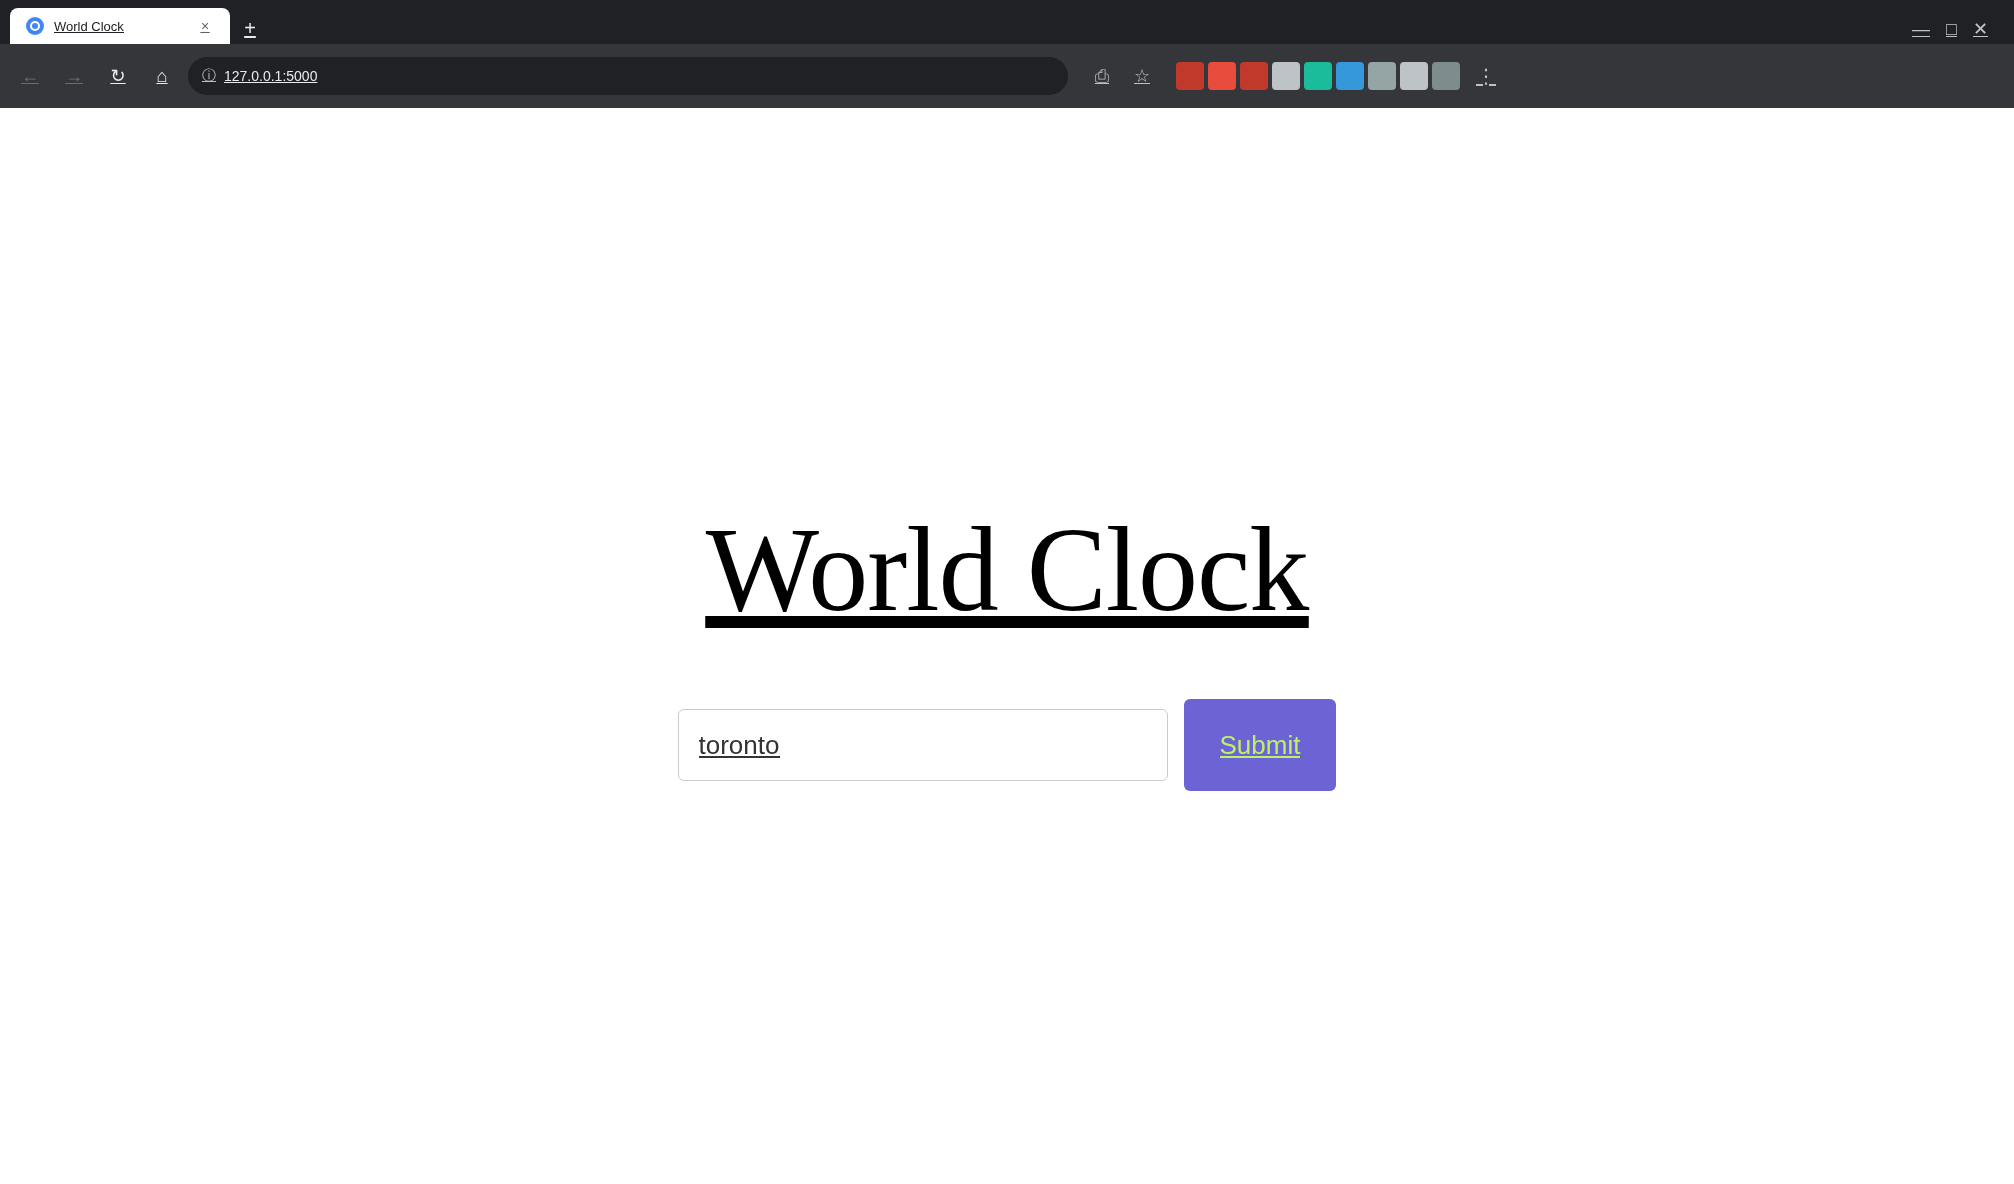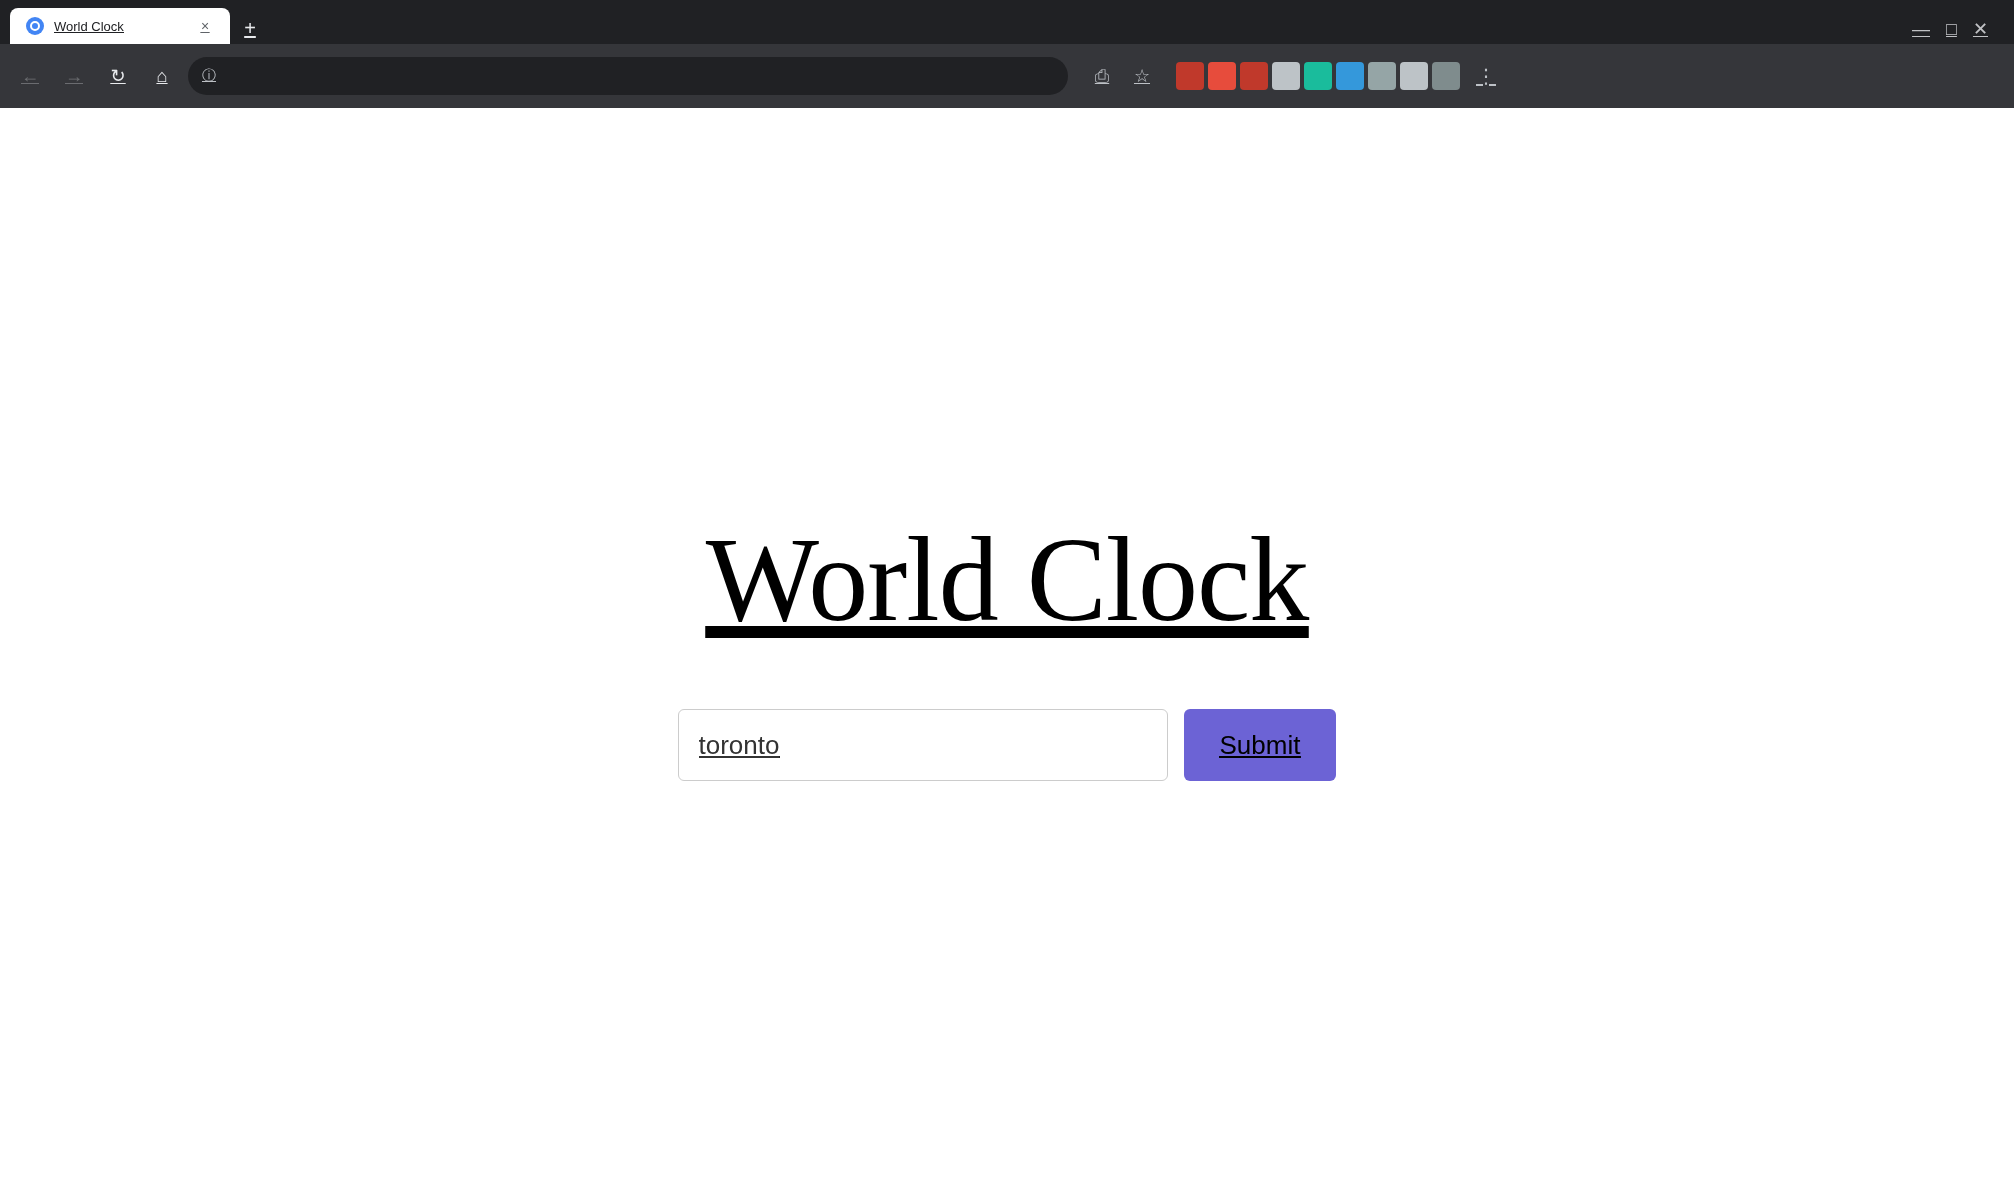--- a/index.html
+++ b/index.html
@@ -241,24 +241,24 @@
       border: 1.5px solid #cccccc;
       border-radius: 6px;
       padding: 0 20px;
       font-size: 26px;
       color: #333333;
       outline: none;
       font-family: Arial, sans-serif;
     }
 
     .submit-btn {
-      height: 72px;
+      height: 92px;
       padding: 13px 36px;
       background: #6c63d5;
-      color: #000000;
+      color: #bef264;
       border: none;
       border-radius: 6px;
       font-size: 26px;
       font-weight: 500;
       cursor: pointer;
       font-family: Arial, sans-serif;
     }
 
     
     .ext-1 { background: #c0392b; }
@@ -301,20 +301,21 @@
     </div>
     <div class="nav-btn">
       <span>↻</span>
     </div>
     <div class="nav-btn">
       <span>⌂</span>
     </div>
 
     <div class="address-bar">
       <span class="address-bar-icon">ⓘ</span>
+      <span class="address-bar-url">127.0.0.1:5000</span>
     </div>
 
     <div class="toolbar-actions">
       <div class="toolbar-btn">
         <span>⎙</span>
       </div>
       <div class="toolbar-btn">
         <span>☆</span>
       </div>
     </div>

